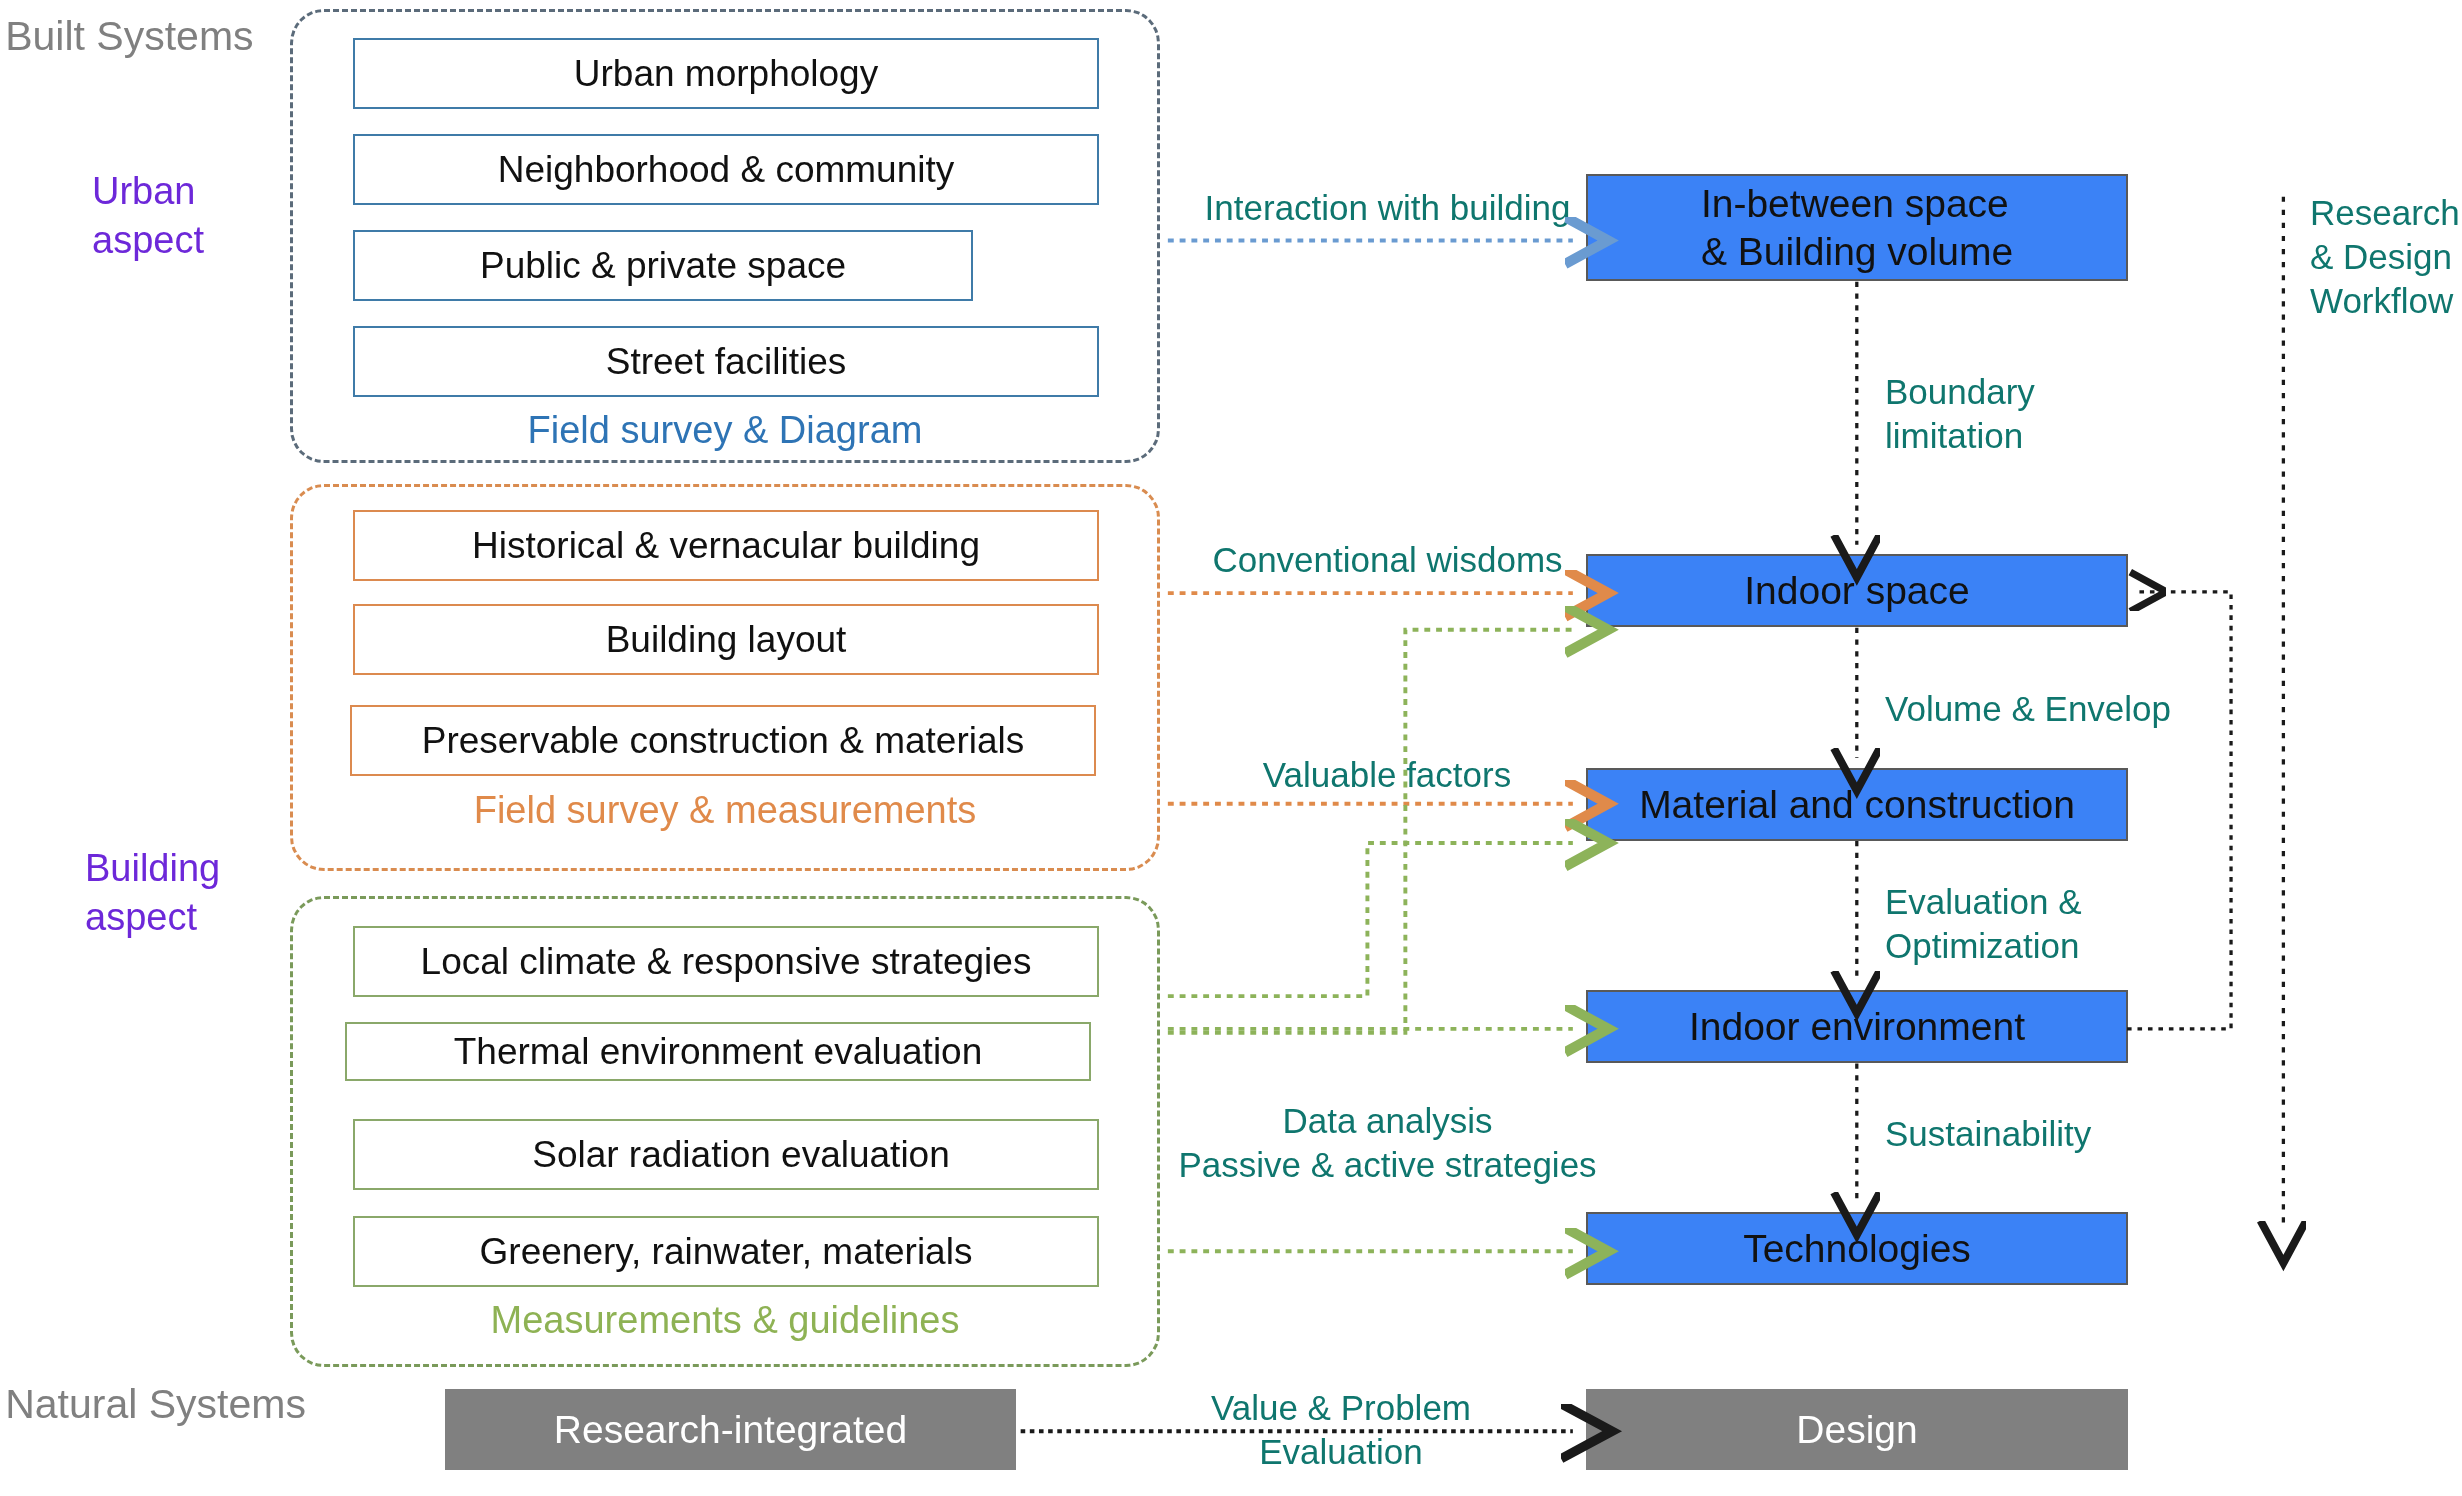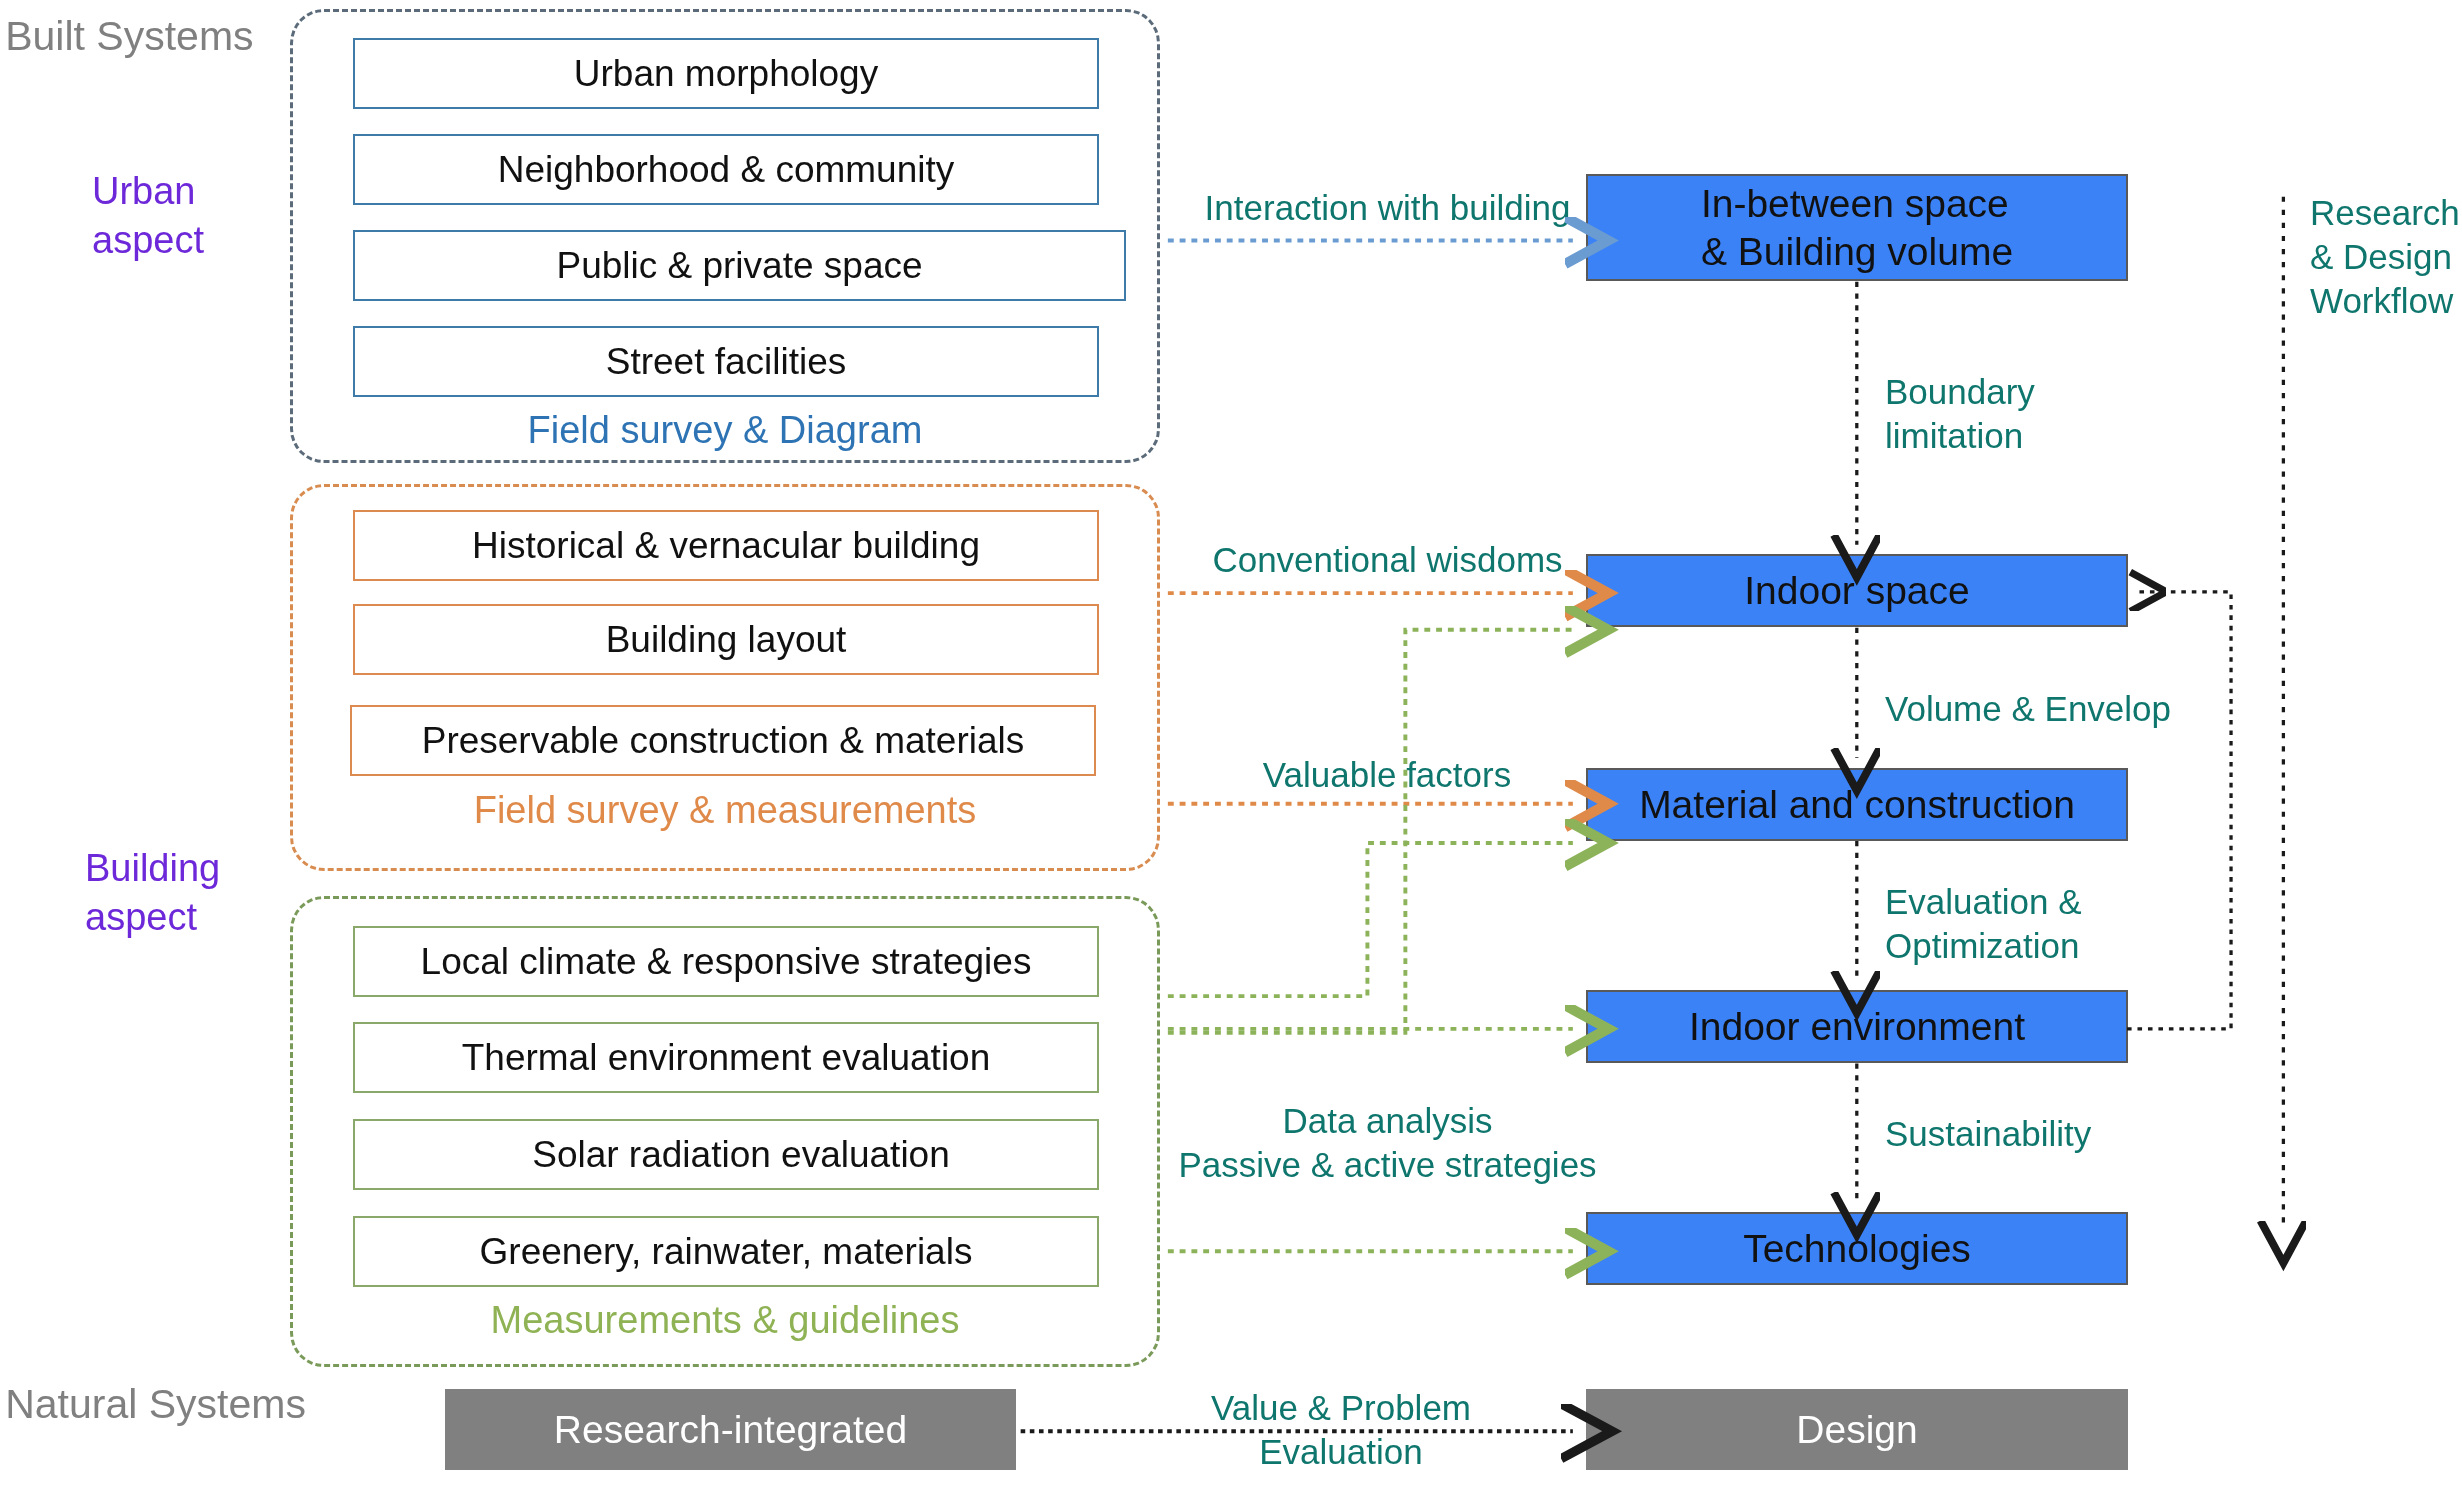--- a/index.html
+++ b/index.html
@@ -47,31 +47,31 @@
 aspect</div>
   <div class="aspect-label" style="left:85px;top:844px;width:170px;">Building
 aspect</div>
 
   <div class="panel blue" style="left:290px;top:9.2px;width:870px;height:454px;"></div>
   <div class="panel orange" style="left:290px;top:484px;width:870px;height:387px;"></div>
   <div class="panel green" style="left:290px;top:896px;width:870px;height:471px;"></div>
 
   <div class="item blue" style="left:353px;top:38px;width:746px;height:71px;">Urban morphology</div>
   <div class="item blue" style="left:353px;top:134px;width:746px;height:71px;">Neighborhood &amp; community</div>
-  <div class="item blue" style="left:353px;top:230px;width:773px;height:71px;">Public &amp; private space</div>
+  <div class="item blue" style="left:353px;top:230px;width:620px;height:71px;">Public &amp; private space</div>
   <div class="item blue" style="left:353px;top:326px;width:746px;height:71px;">Street facilities</div>
   <div class="method blue" style="left:290px;top:409px;width:870px;">Field survey &amp; Diagram</div>
 
   <div class="item orange" style="left:353px;top:510px;width:746px;height:71px;">Historical &amp; vernacular building</div>
   <div class="item orange" style="left:353px;top:604px;width:746px;height:71px;">Building layout</div>
   <div class="item orange" style="left:350px;top:705px;width:746px;height:71px;">Preservable construction &amp; materials</div>
   <div class="method orange" style="left:290px;top:789px;width:870px;">Field survey &amp; measurements</div>
 
   <div class="item green" style="left:353px;top:926px;width:746px;height:71px;">Local climate &amp; responsive strategies</div>
-  <div class="item green" style="left:353px;top:1022px;width:746px;height:71px;">Thermal environment evaluation</div>
+  <div class="item green" style="left:345px;top:1022px;width:746px;height:59px;">Thermal environment evaluation</div>
   <div class="item green" style="left:353px;top:1119px;width:746px;height:71px;padding-left:30px;">Solar radiation evaluation</div>
   <div class="item green" style="left:353px;top:1216px;width:746px;height:71px;">Greenery, rainwater, materials</div>
   <div class="method green" style="left:290px;top:1299px;width:870px;">Measurements &amp; guidelines</div>
 
   <div class="rbox" style="left:1586px;top:174px;width:542px;height:107px;">In-between space
 &amp; Building volume</div>
   <div class="rbox" style="left:1586px;top:554px;width:542px;height:73px;">Indoor space</div>
   <div class="rbox" style="left:1586px;top:768px;width:542px;height:73px;">Material and construction</div>
   <div class="rbox" style="left:1586px;top:990px;width:542px;height:73px;">Indoor environment</div>
   <div class="rbox" style="left:1586px;top:1212px;width:542px;height:73px;">Technologies</div>

